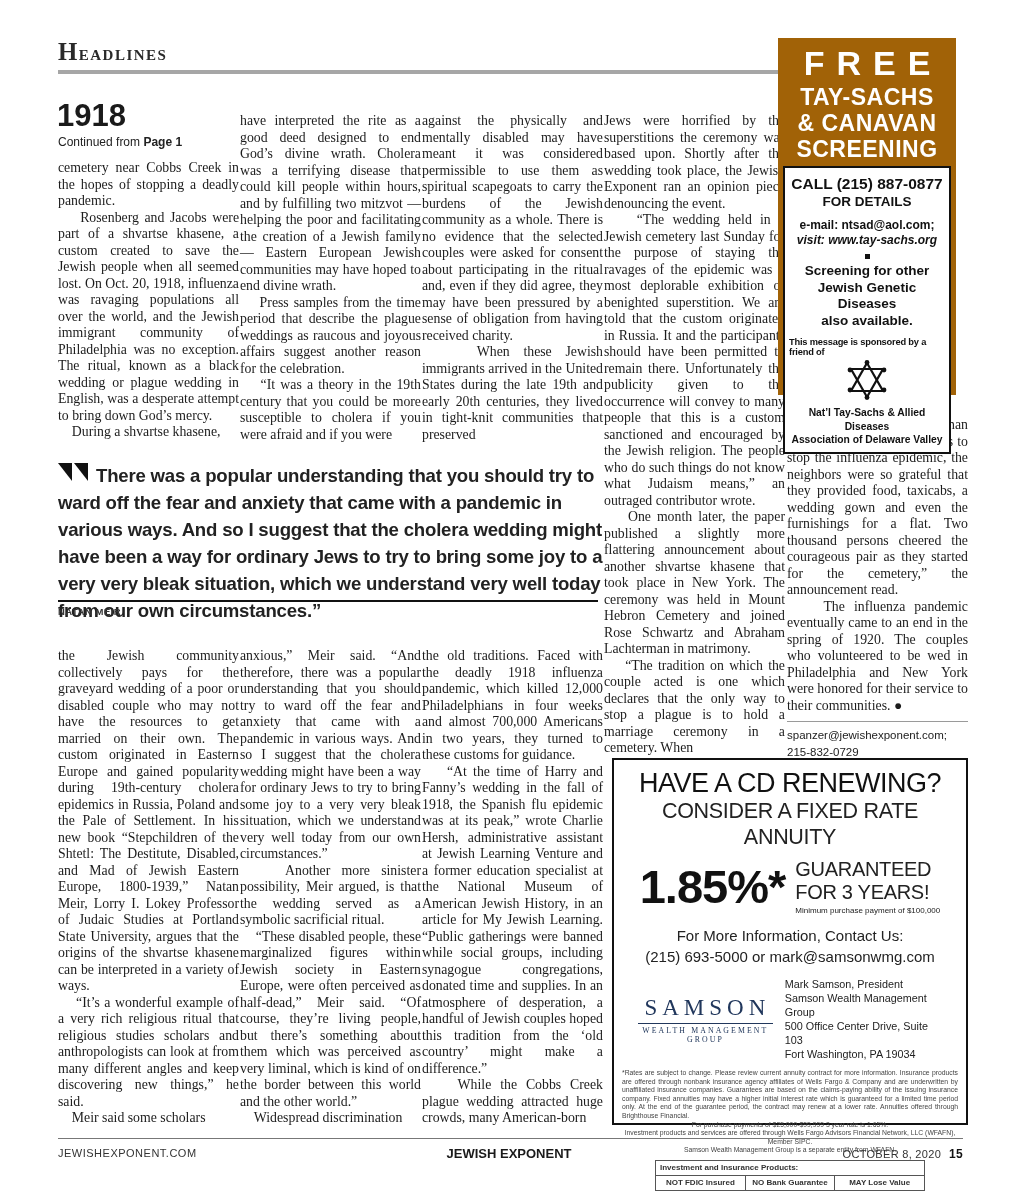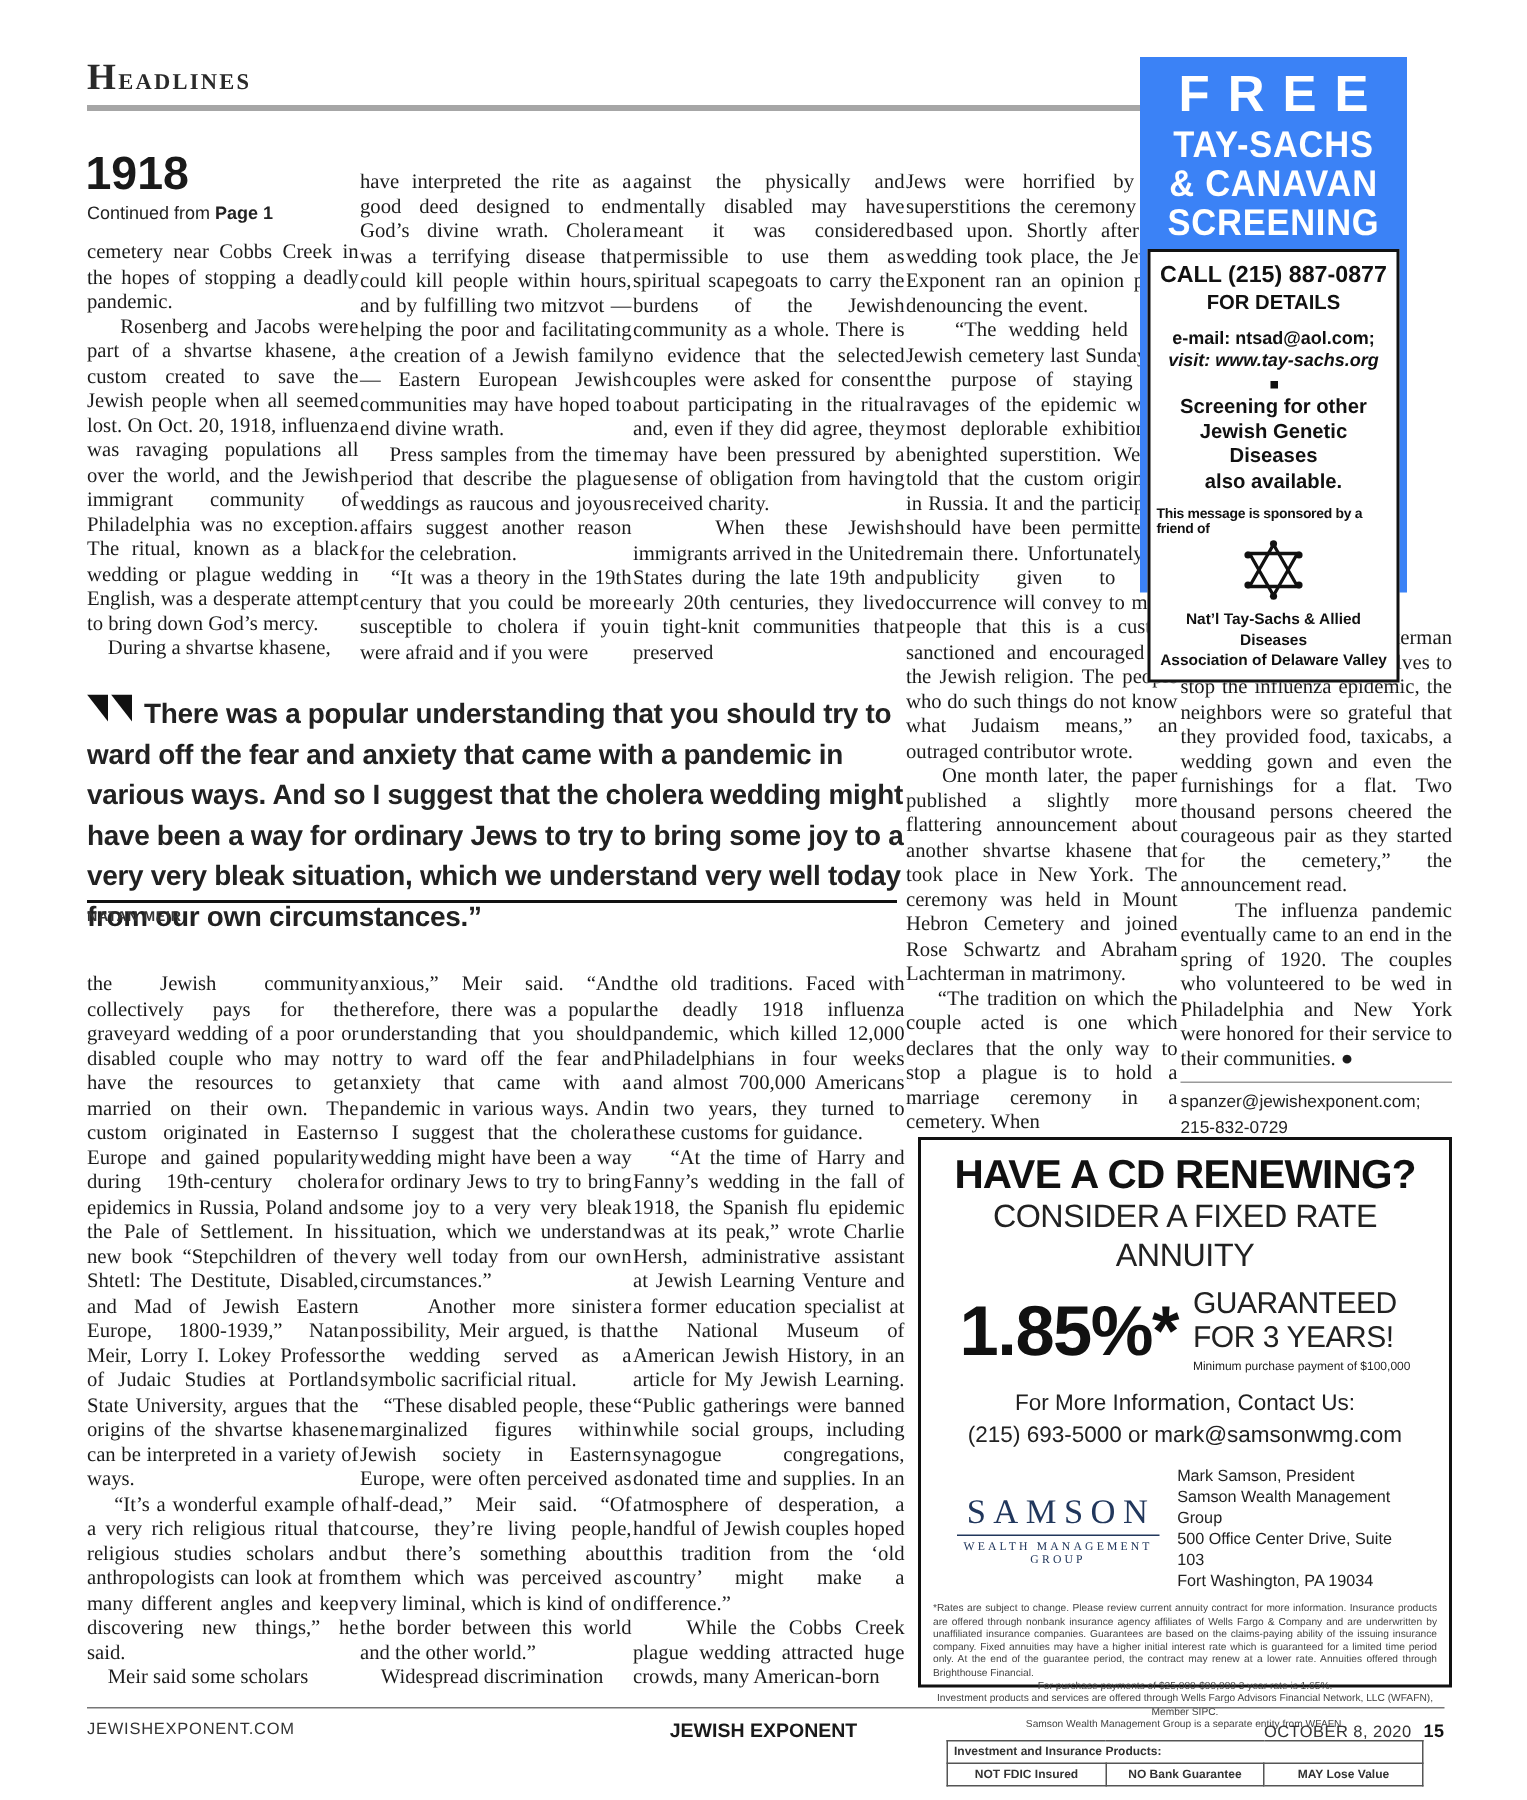--- a/index.html
+++ b/index.html
@@ -39,21 +39,21 @@
   .quote-rule{position:absolute;left:58px;top:600px;width:540px;height:2px;background:#111;}
   .quote-attr{position:absolute;left:58px;top:606px;font-family:"Liberation Sans",sans-serif;
       font-size:9.5px;font-weight:bold;letter-spacing:0.5px;color:#333;}
 
   
   .sig-rule{position:absolute;left:787px;top:721px;width:181px;height:1px;background:#9a9a9a;}
   .sig{position:absolute;left:787px;top:727px;font-family:"Liberation Sans",sans-serif;
       font-size:11.5px;line-height:17px;color:#222;}
 
   
-  .ts-ad{position:absolute;left:760px;top:38px;width:178px;height:357px;background:#3b82f6;
+  .ts-ad{position:absolute;left:778px;top:38px;width:178px;height:357px;background:#a16207;
       box-sizing:border-box;padding:5px;font-family:"Liberation Sans",sans-serif;}
   .ts-free{color:#fff;font-weight:bold;font-size:34px;text-align:center;letter-spacing:12px;
       padding-left:12px;line-height:40px;}
   .ts-big{color:#fff;font-weight:bold;font-size:23px;text-align:center;line-height:26px;
       letter-spacing:0.5px;transform:scaleY(1.08);}
   .ts-inner{background:#fff;border:2px solid #111;margin-top:5px;box-sizing:border-box;
       padding:6px 4px 5px 4px;display:flex;flex-direction:column;align-items:center;}
   .ts-call{font-weight:bold;font-size:15.5px;color:#111;line-height:19px;text-align:center;}
   .ts-call2{font-weight:bold;font-size:13.5px;color:#111;line-height:17px;}
   .ts-email{font-weight:bold;font-size:12px;color:#111;margin-top:8px;line-height:15px;}
@@ -61,38 +61,38 @@
   .ts-square{width:5px;height:5px;background:#111;margin:6px 0 4px 0;}
   .ts-screen{font-weight:bold;font-size:13.5px;color:#111;line-height:16.5px;text-align:center;}
   .ts-sponsor{font-weight:bold;font-size:9.3px;color:#111;margin-top:8px;letter-spacing:-0.2px;}
   .ts-logo{margin:3px 0 2px 0;}
   .ts-org{font-weight:bold;font-size:10.3px;color:#111;line-height:13.5px;text-align:center;}
 
   
   .cd-ad{position:absolute;left:612px;top:758px;width:356px;height:367px;border:2px solid #111;
       box-sizing:border-box;background:#fff;font-family:"Liberation Sans",sans-serif;
       text-align:center;padding-top:8px;}
-  .cd-head{font-weight:bold;font-size:27px;color:#111;letter-spacing:-0.5px;line-height:30px;}
+  .cd-head{font-weight:normal;font-size:27px;color:#111;letter-spacing:-0.5px;line-height:30px;}
   .cd-sub{font-size:21.5px;color:#222;line-height:26px;letter-spacing:-0.3px;}
   .cd-rate-row{display:flex;justify-content:center;align-items:center;margin-top:8px;gap:10px;}
   .cd-rate{font-weight:bold;font-size:47px;color:#111;letter-spacing:-1px;}
   .cd-guar{text-align:left;}
   .cd-guar-line{font-size:20px;color:#222;line-height:23px;letter-spacing:-0.3px;}
   .cd-min{font-size:8px;color:#222;text-align:left;margin-top:2px;}
   .cd-contact{font-size:15px;color:#222;line-height:21px;margin-top:10px;}
   .cd-mid{display:flex;margin-top:10px;padding:0 24px;align-items:center;}
   .samson{width:150px;}
   .samson-name{font-family:"Liberation Serif",serif;font-size:23px;letter-spacing:5px;
       color:#21375c;padding-left:4px;}
   .samson-sub{font-family:"Liberation Serif",serif;font-size:7.8px;letter-spacing:2.1px;
       color:#21375c;border-top:1px solid #21375c;margin-top:2px;padding-top:2px;}
   .cd-info{text-align:left;font-size:10.8px;line-height:14px;color:#222;margin-left:12px;}
   .cd-fine{font-size:6.8px;color:#444;line-height:8.6px;text-align:justify;margin:8px 8px 0 8px;}
   .cd-fine-c{font-size:6.8px;color:#444;line-height:8.6px;text-align:center;margin:0 8px;}
-  .cd-table{margin:5px auto 0 auto;width:318px;border:1px solid #555;border-collapse:collapse;}
+  .cd-table{margin:5px auto 0 auto;width:270px;border:1px solid #555;border-collapse:collapse;}
   .cd-table td{border:1px solid #555;font-size:8px;font-weight:bold;color:#333;padding:2.5px 4px;}
   .cd-th{text-align:left;}
   .cd-cell{text-align:center;width:33.3%;}
 
   
   .footer-rule{position:absolute;left:58px;top:1138px;width:905px;height:1px;background:#777;}
   .footer-left{position:absolute;left:58px;top:1147px;font-family:"Liberation Sans",sans-serif;
       font-size:11px;letter-spacing:0.5px;color:#333;}
   .footer-center{position:absolute;left:0;right:0;top:1146px;text-align:center;
       font-family:"Liberation Sans",sans-serif;font-weight:bold;font-size:13px;color:#1a1a1a;}

